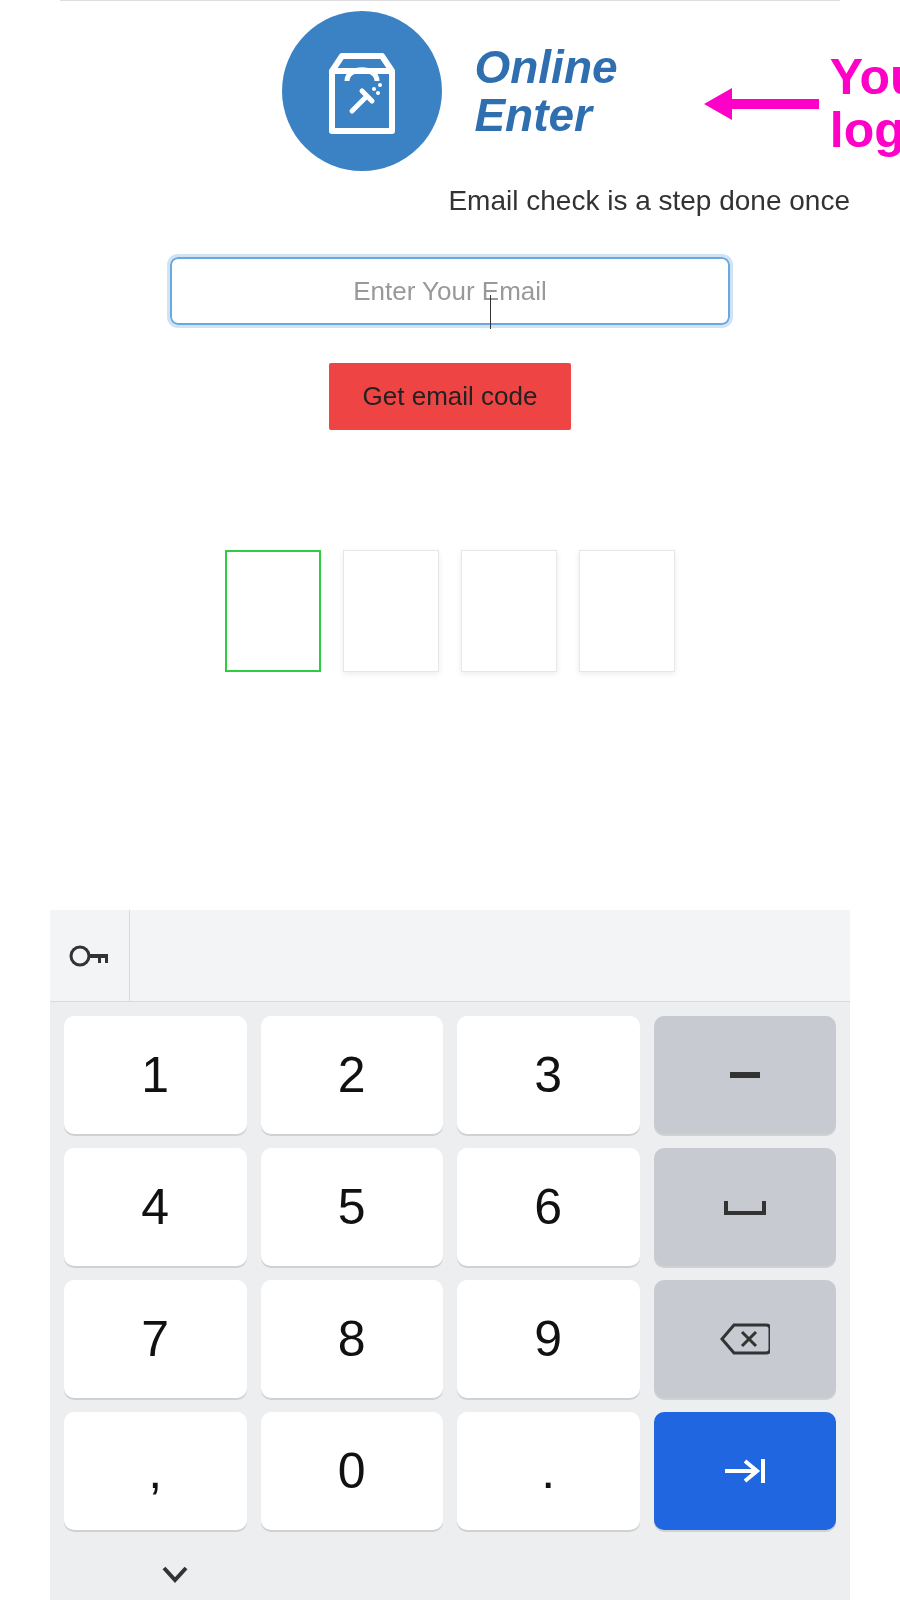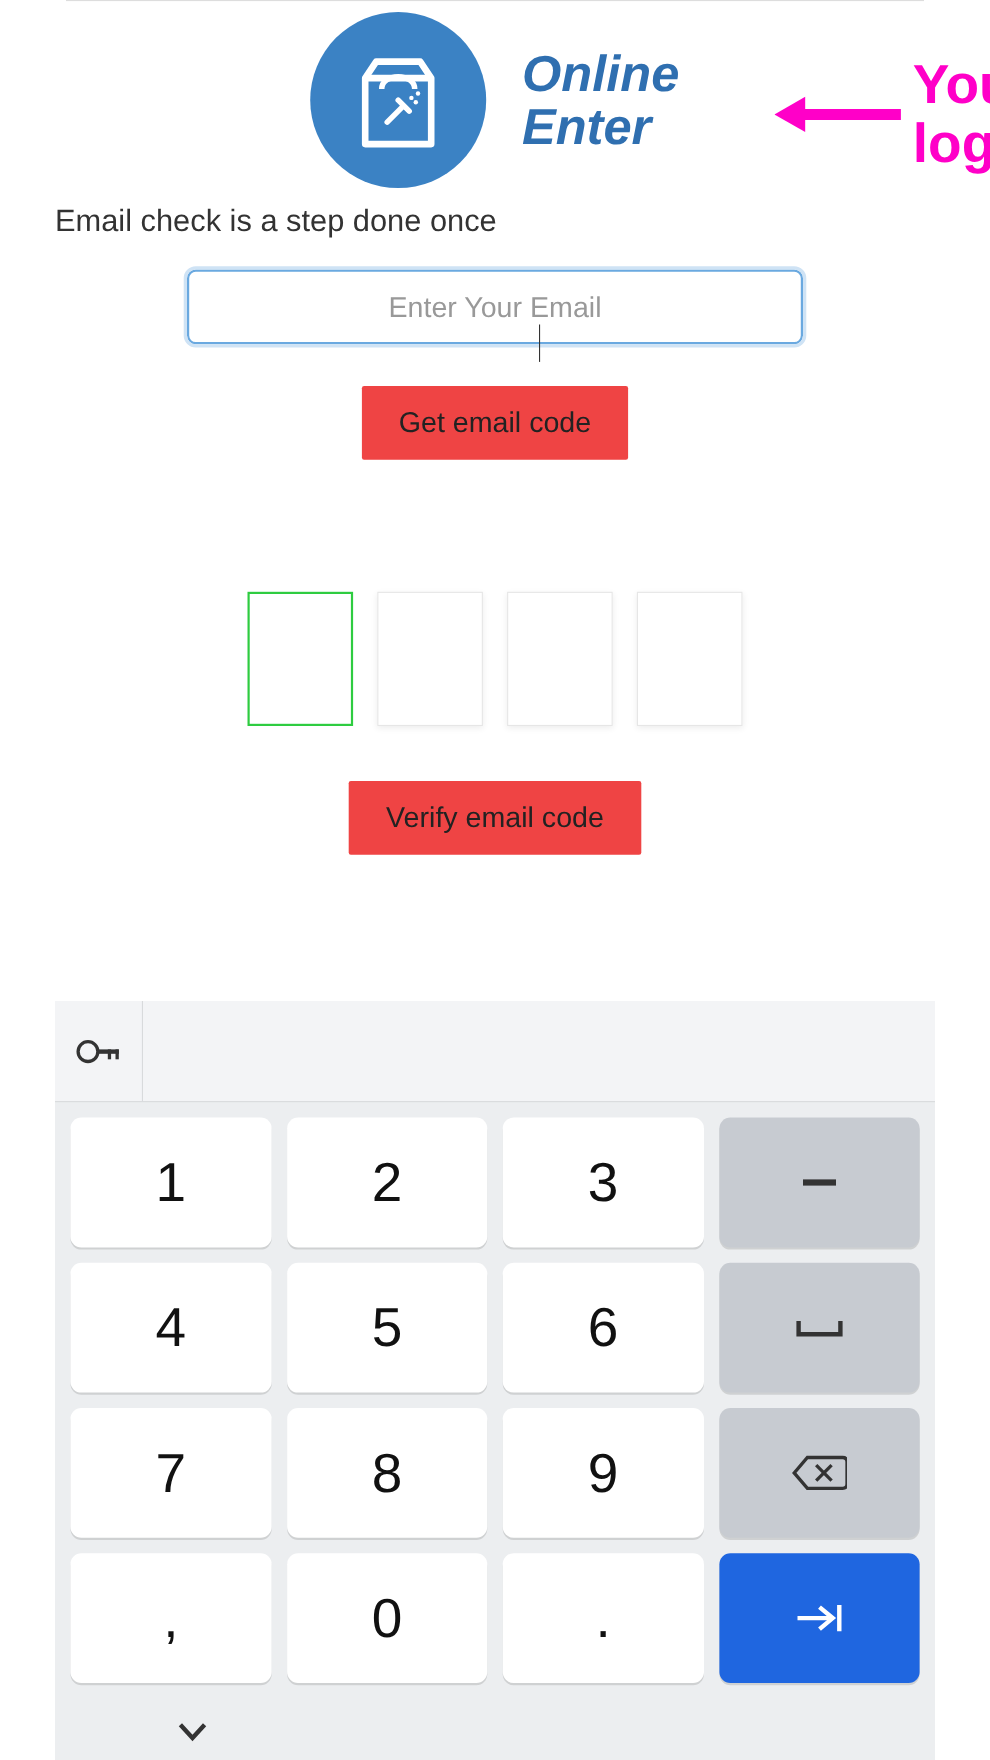--- a/index.html
+++ b/index.html
@@ -5,22 +5,22 @@
   * { box-sizing: border-box; margin: 0; padding: 0; }
   html, body { width: 900px; height: 1600px; font-family: -apple-system, Helvetica, Arial, sans-serif; background: #fff; }
   .page { width: 800px; margin: 0 auto; position: relative; }
   .divider { border-top: 1px solid #ddd; margin: 0 10px 10px 10px; }
   .logo-wrap { display: flex; align-items: center; justify-content: center; gap: 32px; margin-top: 10px; position: relative; }
   .logo-circle { width: 160px; height: 160px; border-radius: 50%; background: #3b82c4; display: flex; align-items: center; justify-content: center; }
   .logo-text { font-family: Arial, sans-serif; font-size: 46px; font-weight: 800; font-style: italic; color: #2f6fb0; line-height: 1.05; }
   .annot { position: absolute; right: -90px; top: 40px; display: flex; align-items: center; gap: 6px; }
   .annot-text { font-size: 50px; font-weight: 800; color: #ff00c8; line-height: 1.05; text-align: left; }
   .arrow { width: 120px; height: 60px; }
-  .subtitle { text-align: left; font-size: 28px; color: #333; margin-top: 14px; }
-  .email-input-wrap { margin: 28px auto 0; width: 560px; }
+  .subtitle { text-align: right; font-size: 28px; color: #333; margin-top: 14px; }
+  .email-input-wrap { margin: 40px auto 0; width: 560px; }
   .email-input { width: 100%; height: 68px; border: 2px solid #6aa9e0; border-radius: 8px; outline: 3px solid #cfe3f5; font-size: 26px; text-align: center; color: #333; }
   .email-input::placeholder { color: #999; }
   .btn { display: block; margin: 38px auto 0; padding: 18px 34px; font-size: 26px; background: #ef4444; border: none; color: #222; cursor: pointer; border-radius: 2px; }
   .code-row { display: flex; justify-content: center; gap: 22px; margin-top: 120px; }
   .code-box { width: 96px; height: 122px; background: #fff; border: 1px solid #e6e6e6; box-shadow: 0 2px 6px rgba(0,0,0,0.08); font-size: 40px; text-align: center; }
   .code-box.active { border: 2px solid #2ecc40; box-shadow: none; }
   .link { display: block; text-align: center; margin-top: 40px; font-size: 26px; color: #222; text-decoration: underline; cursor: pointer; }
   .kbd { position: absolute; left: 0; right: 0; top: 910px; width: 800px; background: #eceef0; }
   .kbd-top { height: 92px; display: flex; align-items: center; border-bottom: 1px solid #d8dadc; background: #f3f4f6; }
   .kbd-key-icon { width: 80px; display:flex; align-items:center; justify-content:center; border-right: 1px solid #d8dadc; height: 100%; }
@@ -74,21 +74,20 @@
 
   <button class="btn">Get email code</button>
 
   <div class="code-row">
     <input class="code-box active" value="" style="">
     <input class="code-box" value="" style="">
     <input class="code-box" value="" style="">
     <input class="code-box" value="" style="">
   </div>
 
-  <button class="btn" style="margin-top:50px">Verify email code</button>
 
 
   <div class="kbd">
     <div class="kbd-top">
       <div class="kbd-key-icon">
         <svg width="44" height="30" viewBox="0 0 44 30">
           <circle cx="12" cy="15" r="9" fill="none" stroke="#333" stroke-width="3"></circle>
           <rect x="20" y="13" width="20" height="4" fill="#333"></rect>
           <rect x="30" y="13" width="3" height="9" fill="#333"></rect>
           <rect x="37" y="13" width="3" height="9" fill="#333"></rect>

